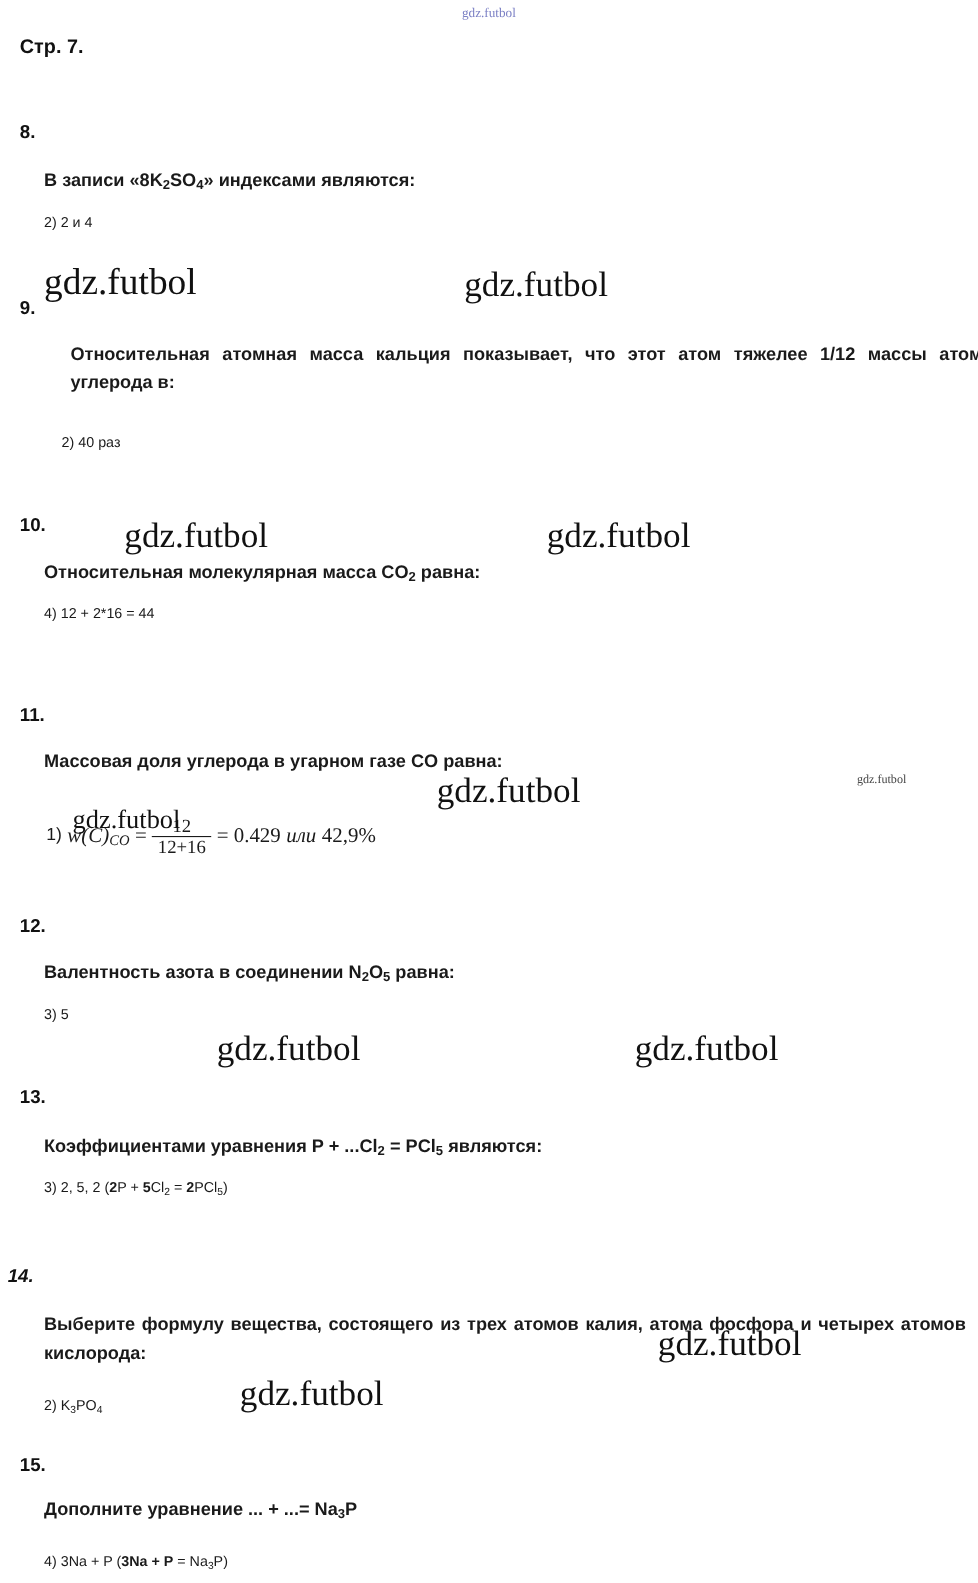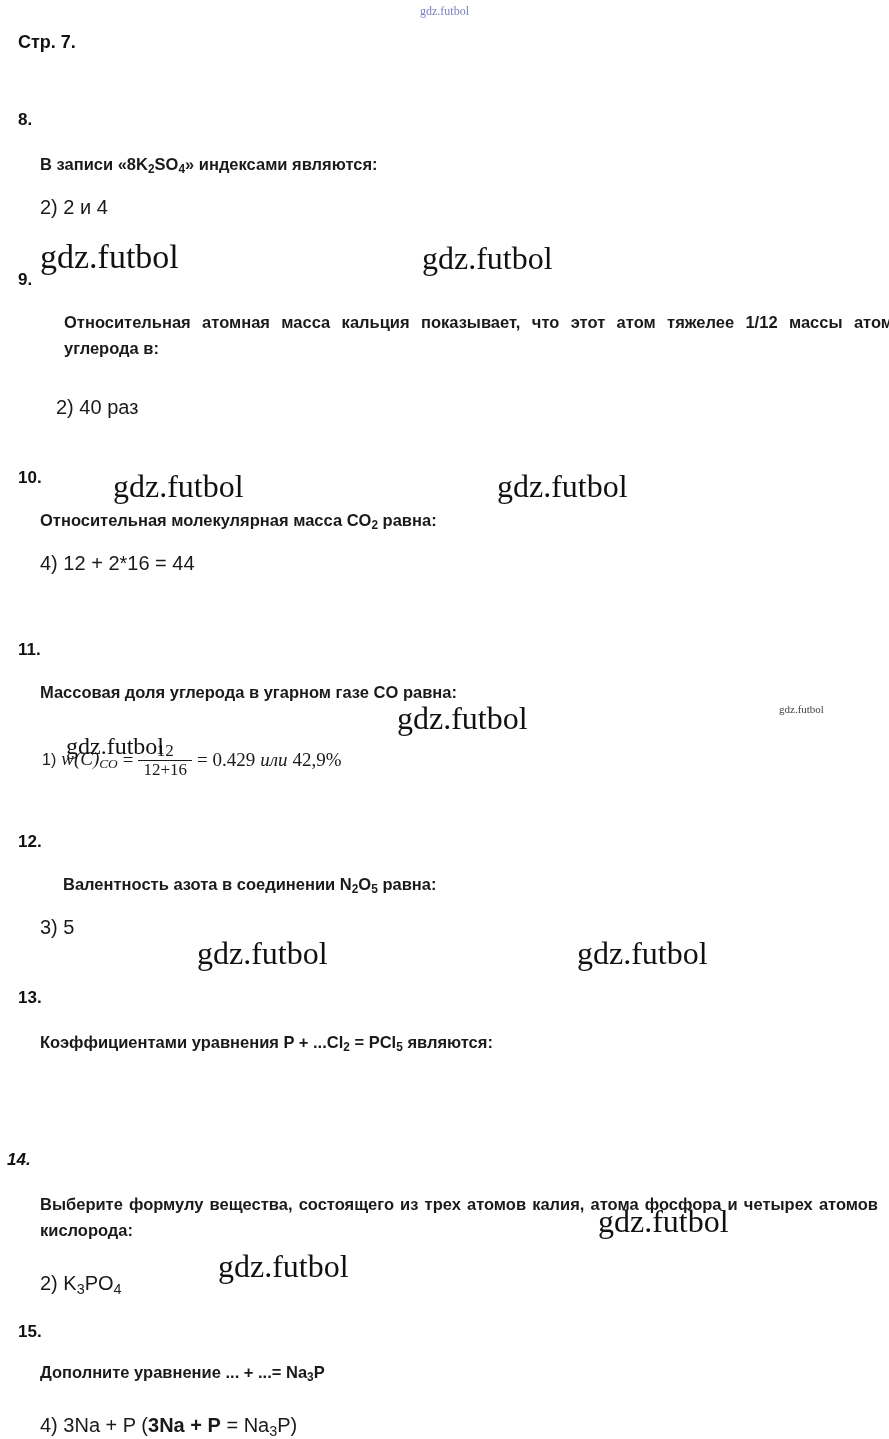--- a/index.html
+++ b/index.html
@@ -52,21 +52,21 @@
     font-weight: bold;
     color: #1a1a1a;
     line-height: 1.55;
   }
   .q-text.justified {
     text-align: justify;
     text-align-last: left;
   }
   .ans {
     position: absolute;
-    font-size: 20px;
+    font-size: 13px;
     color: #1a1a1a;
     line-height: 1.5;
   }
   .ans .b {
     font-weight: bold;
   }
   sub {
     font-size: 0.72em;
     vertical-align: -0.25em;
   }
@@ -161,25 +161,26 @@
     <span class="frac">
       <span class="num">12</span>
       <span class="den">12+16</span>
     </span>
     <span class="fnorm">= 0.429</span>
     <span class="fital">или</span>
     <span class="fnorm">42,9%</span>
   </div>
 
   <div class="q-num" style="top:832px; left:18px;">12.</div>
-  <div class="q-text" style="top:872px; left:40px; width:820px;margin-left:23px;">Валентность азота в соединении N<sub>2</sub>O<sub>5</sub> равна:</div>
+  <div class="q-text" style="top:872px; left:40px; width:820px;">Валентность азота в соединении N<sub>2</sub>O<sub>5</sub> равна:</div>
   <div class="ans" style="top:912px; left:40px;">3) 5</div>
 
   <div class="q-num" style="top:988px; left:18px;">13.</div>
   <div class="q-text" style="top:1030px; left:40px; width:820px;">Коэффициентами уравнения P + ...Cl<sub>2</sub> = PCl<sub>5</sub> являются:</div>
+  <div class="ans" style="top:1070px; left:40px;">3) 2, 5, 2 (<span class="b">2</span>P + <span class="b">5</span>Cl<sub>2</sub> = <span class="b">2</span>PCl<sub>5</sub>)</div>
 
   <div class="q-num" style="top:1150px; left:7px;font-style:italic;">14.</div>
   <div class="q-text justified" style="top:1192px; left:40px; width:838px;">Выберите формулу вещества, состоящего из трех атомов калия, атома фосфора и четырех атомов кислорода:</div>
   <div class="ans" style="top:1268px; left:40px;">2) K<sub>3</sub>PO<sub>4</sub></div>
 
   <div class="q-num" style="top:1322px; left:18px;">15.</div>
   <div class="q-text" style="top:1360px; left:40px; width:820px;">Дополните уравнение ... + ...= Na<sub>3</sub>P</div>
   <div class="ans" style="top:1410px; left:40px;">4) 3Na + P (<span class="b">3Na + P</span> = Na<sub>3</sub>P)</div>
 
   <div class="wm" style="left:40px;  top:238px;  font-size:34px;">gdz.futbol</div>

